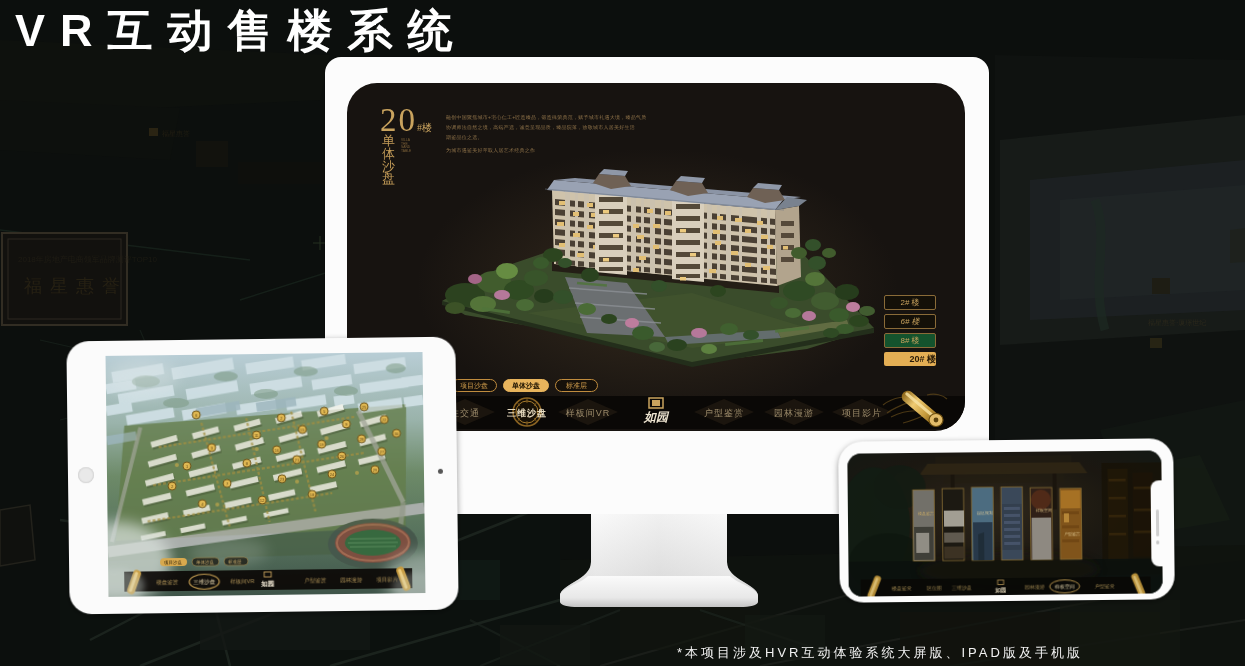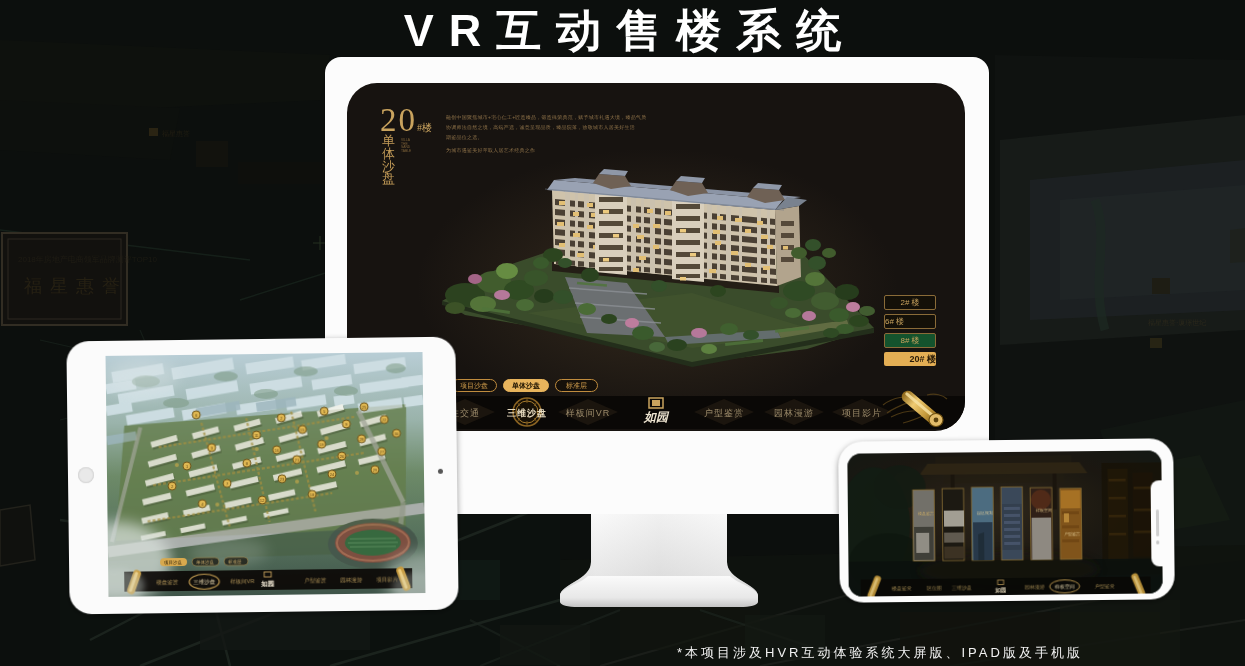--- a/index.html
+++ b/index.html
@@ -92,21 +92,21 @@
       <path d="M480,666 L620,610"></path>
       <path d="M700,610 L820,650"></path>
     </g>
     <rect x="500" y="625" width="90" height="40" fill="#151a14" opacity="0.7"></rect>
     <rect x="745" y="615" width="80" height="45" fill="#171b14" opacity="0.7"></rect>
     <rect x="900" y="612" width="260" height="54" fill="#14160f" opacity="0.75"></rect>
     <rect x="1060" y="600" width="120" height="66" fill="#181a12" opacity="0.6"></rect>
   </g>
 </svg>
 
-<div class="abs" style="left:0;top:1px;width:1245px;text-align:center;color:#ffffff;
+<div class="abs" style="left:0;top:1px;width:1245px;text-align:left;color:#ffffff;
      font-size:45px;font-weight:bold;letter-spacing:15px;padding-left:15px;box-sizing:border-box;">VR互动售楼系统</div>
 
 <div class="abs" style="left:325px;top:57px;width:664px;height:457px;background:#fcfcfc;
      border-radius:16px 16px 12px 12px;box-shadow:0 0 0 1px rgba(0,0,0,0.15);"></div>
 
 <div class="abs" style="left:347px;top:83px;width:618px;height:348px;background:#171310;overflow:hidden;border-radius:30px;">
 
   <div class="abs" style="left:60px;top:60px;width:500px;height:260px;
        background:radial-gradient(ellipse at 50% 55%, rgba(104,82,52,0.38), rgba(0,0,0,0) 68%);"></div>
 
@@ -315,21 +315,21 @@
       <rect x="378" y="258" width="38" height="3" transform="rotate(-6 397 259)"></rect>
       <rect x="428" y="245" width="34" height="3" transform="rotate(-6 445 246)"></rect>
       <rect x="230" y="200" width="30" height="2.5" transform="rotate(5 245 201)"></rect>
     </g>
   </svg>
 
   <div class="abs" style="left:537px;top:212px;width:52px;">
     <div style="height:13px;border:1px solid #8a6b38;background:#141008;color:#c9a35e;font-size:8px;
          text-align:center;line-height:13px;border-radius:2px;margin-bottom:4px;">2# 楼</div>
     <div style="height:13px;border:1px solid #8a6b38;background:#141008;color:#c9a35e;font-size:8px;
-         line-height:13px;border-radius:2px;margin-bottom:4px;">6# 楼</div>
+         text-align:center;line-height:13px;border-radius:2px;margin-bottom:4px;font-style:italic;">6# 楼</div>
     <div style="height:13px;border:1px solid #8a6b38;background:#14532d;color:#c9a35e;font-size:8px;
          text-align:center;line-height:13px;border-radius:2px;margin-bottom:4px;">8# 楼</div>
     <div style="height:14px;background:#e3ae54;color:#2a1c08;font-size:9px;font-weight:bold;
          text-align:right;line-height:14px;border-radius:2px;">20# 楼</div>
   </div>
 
   <div class="abs" style="left:104px;top:296px;height:13px;display:flex;">
     <div style="border:1px solid #c08c3e;border-radius:7px;background:#15100a;color:#cf9c4b;
          font-size:7px;line-height:11px;padding:0 8px;margin-right:6px;">项目沙盘</div>
     <div style="border:1px solid #e8b45c;border-radius:7px;background:#e8b45c;color:#241804;

